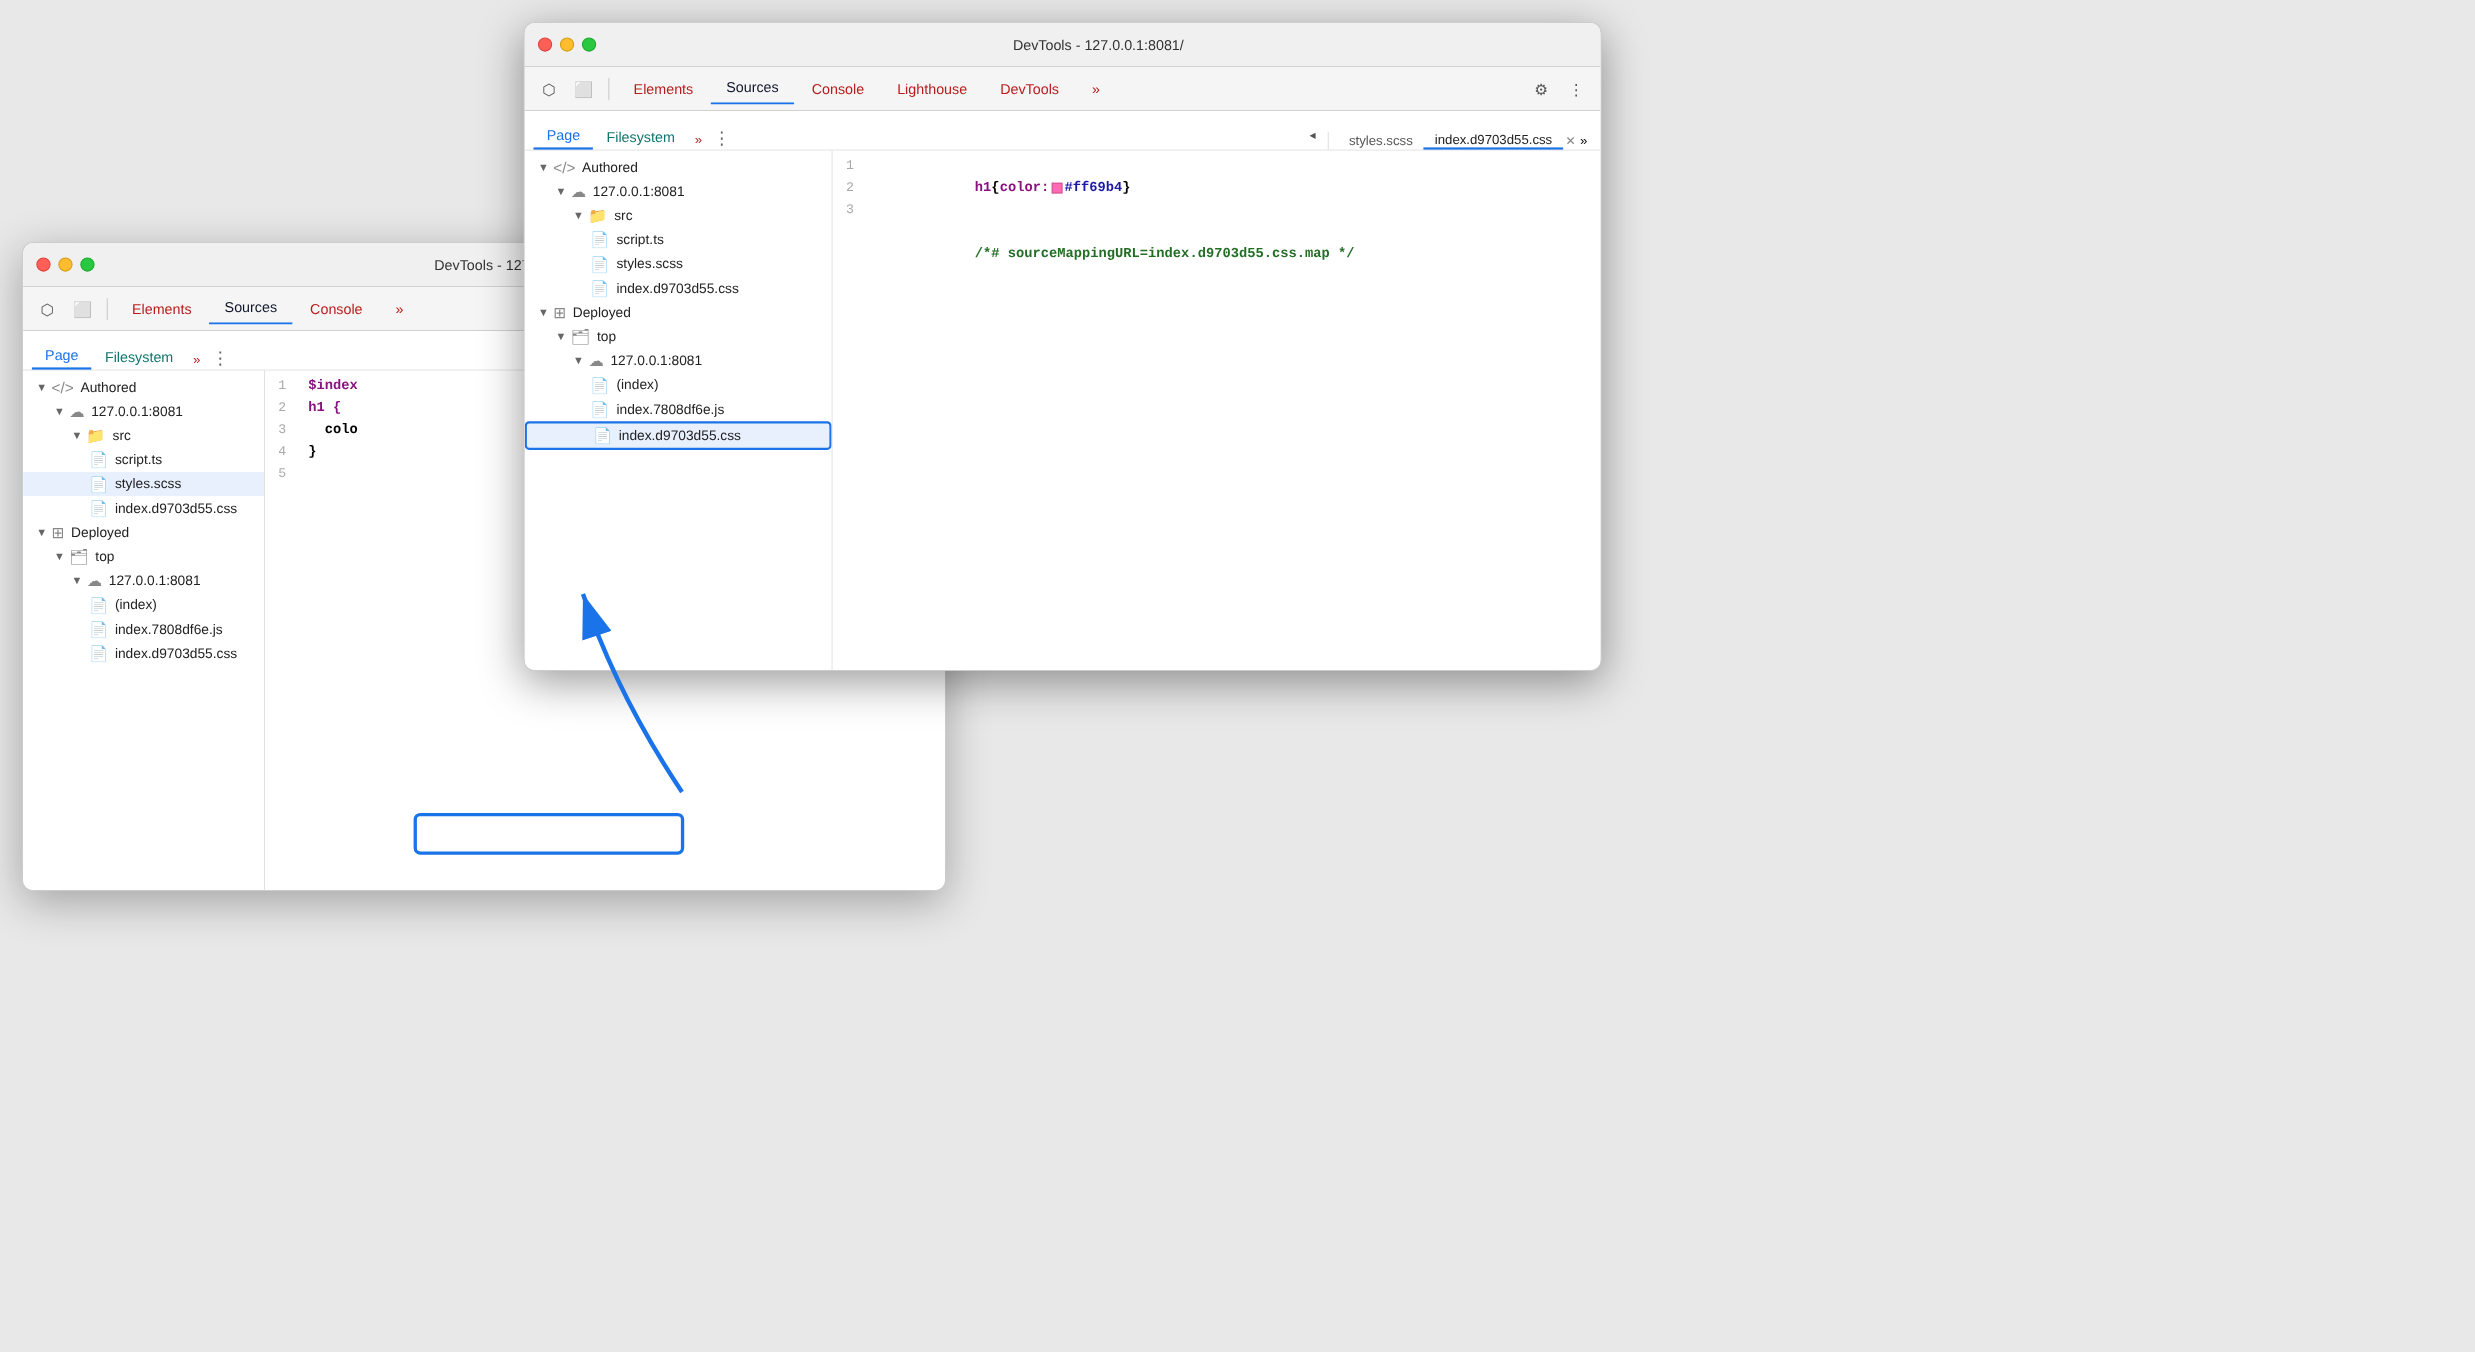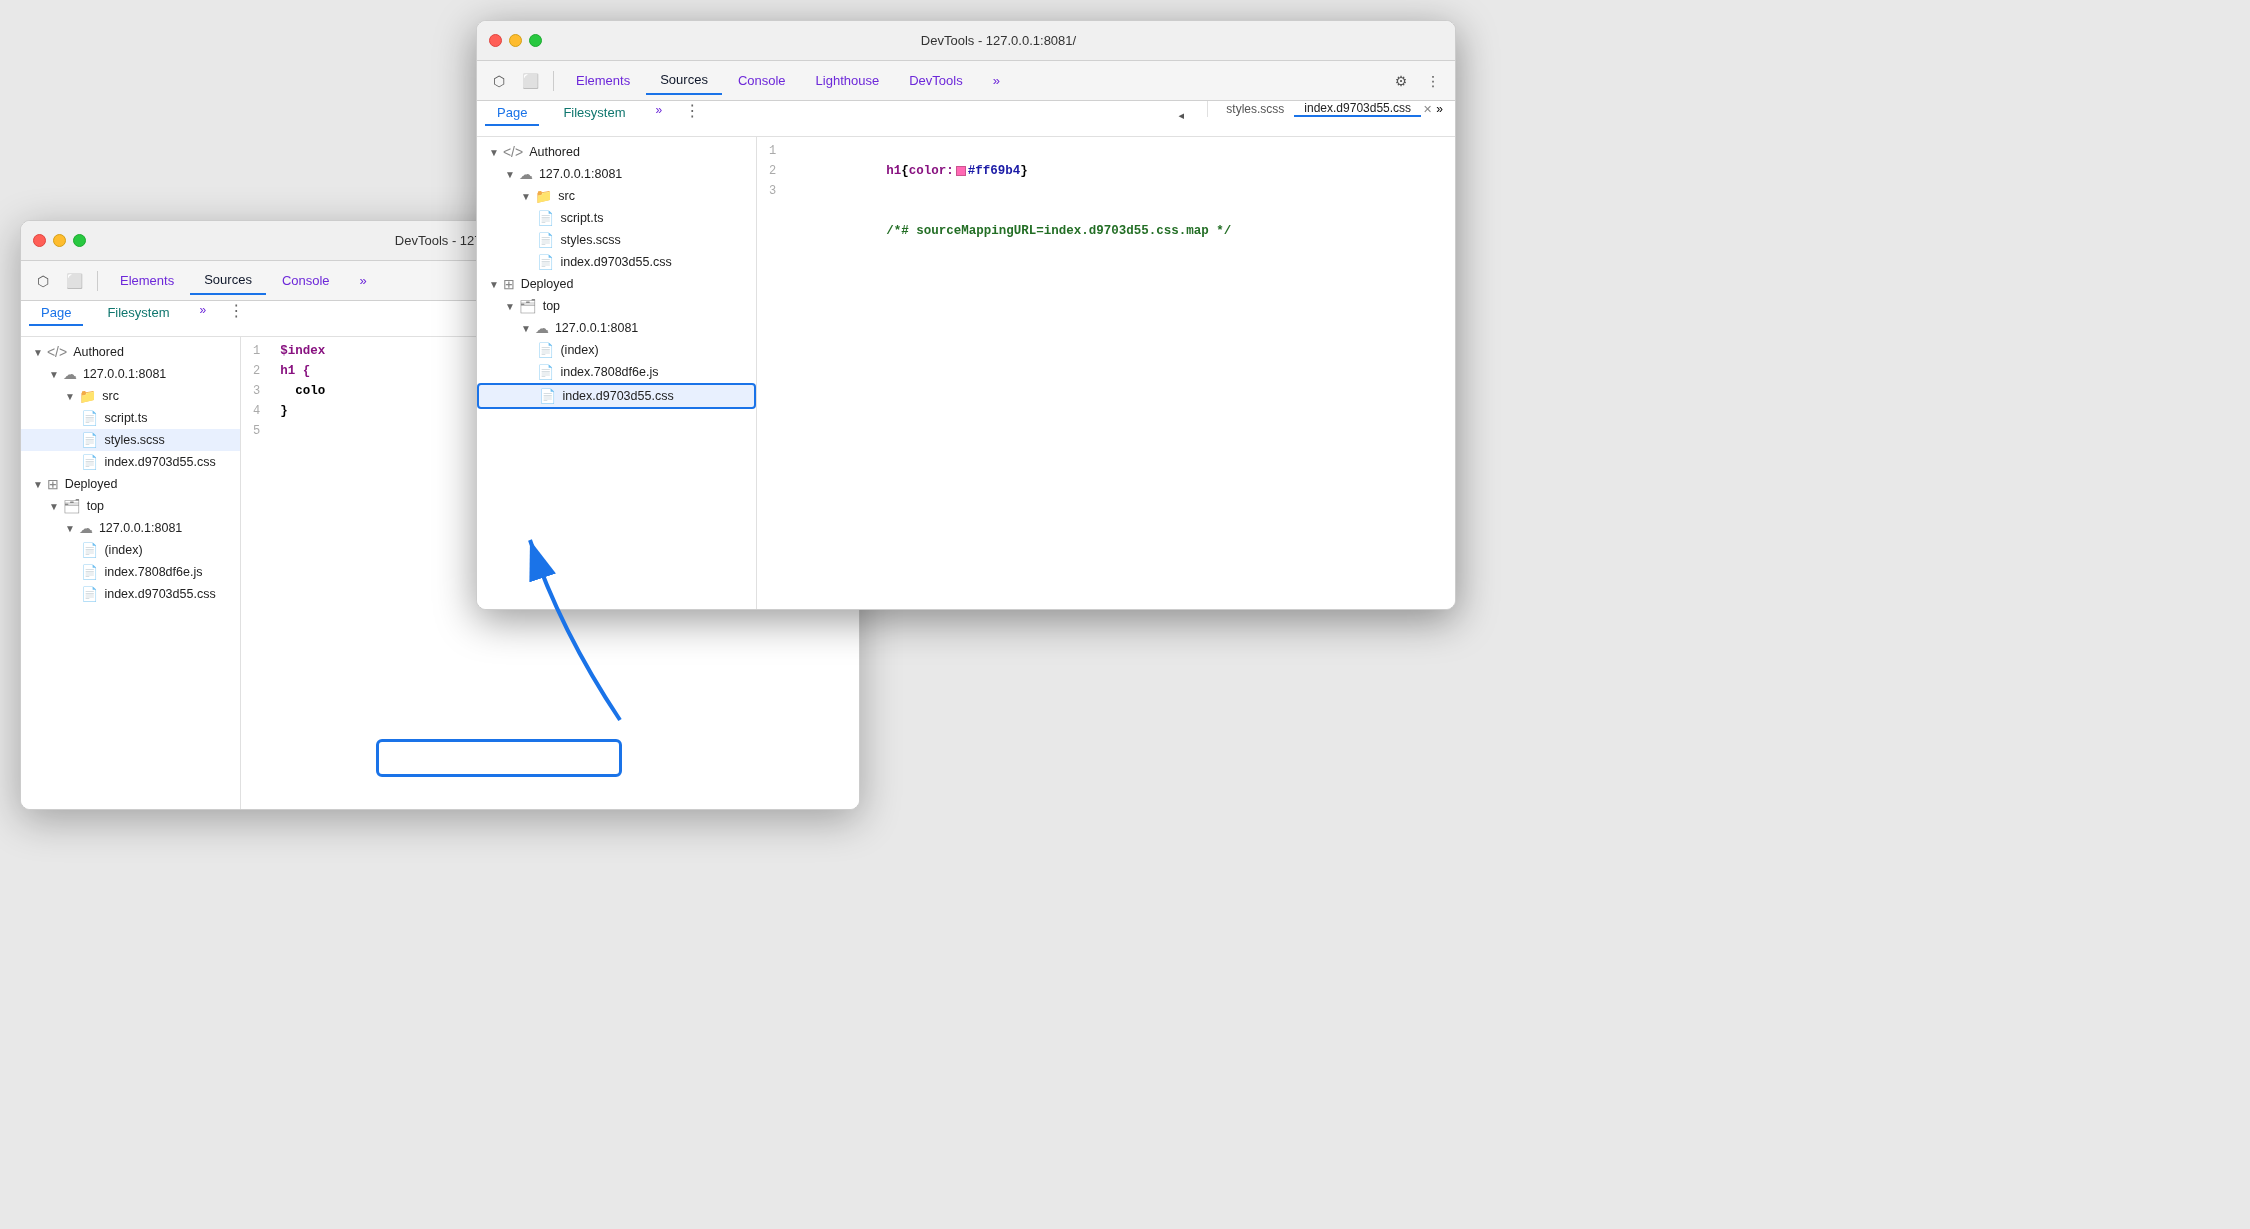--- a/index.html
+++ b/index.html
@@ -99,39 +99,39 @@
       margin: 0 4px;
     }
     .tab-bar {
       display: flex;
       align-items: center;
       gap: 2px;
     }
     .tab-item {
       padding: 6px 14px;
       font-size: 13px;
-      color: #6d28d9;
+      color: #b91c1c;
       cursor: pointer;
       border-radius: 4px 4px 0 0;
       position: relative;
     }
     .tab-item.active {
       color: #0f172a;
       border-bottom: 2px solid #1a73e8;
     }
 
     
     .sub-toolbar {
       height: 36px;
       background: #fff;
       display: flex;
-      align-items: flex-start;
+      align-items: flex-end;
       padding: 0 8px;
       border-bottom: 1px solid #e0e0e0;
-      gap: 12px;
+      gap: 0;
     }
     .sub-tab {
       padding: 4px 12px;
       font-size: 13px;
       color: #0f766e;
       cursor: pointer;
     }
     .sub-tab.active {
       color: #1a73e8;
       border-bottom: 2px solid #1a73e8;

